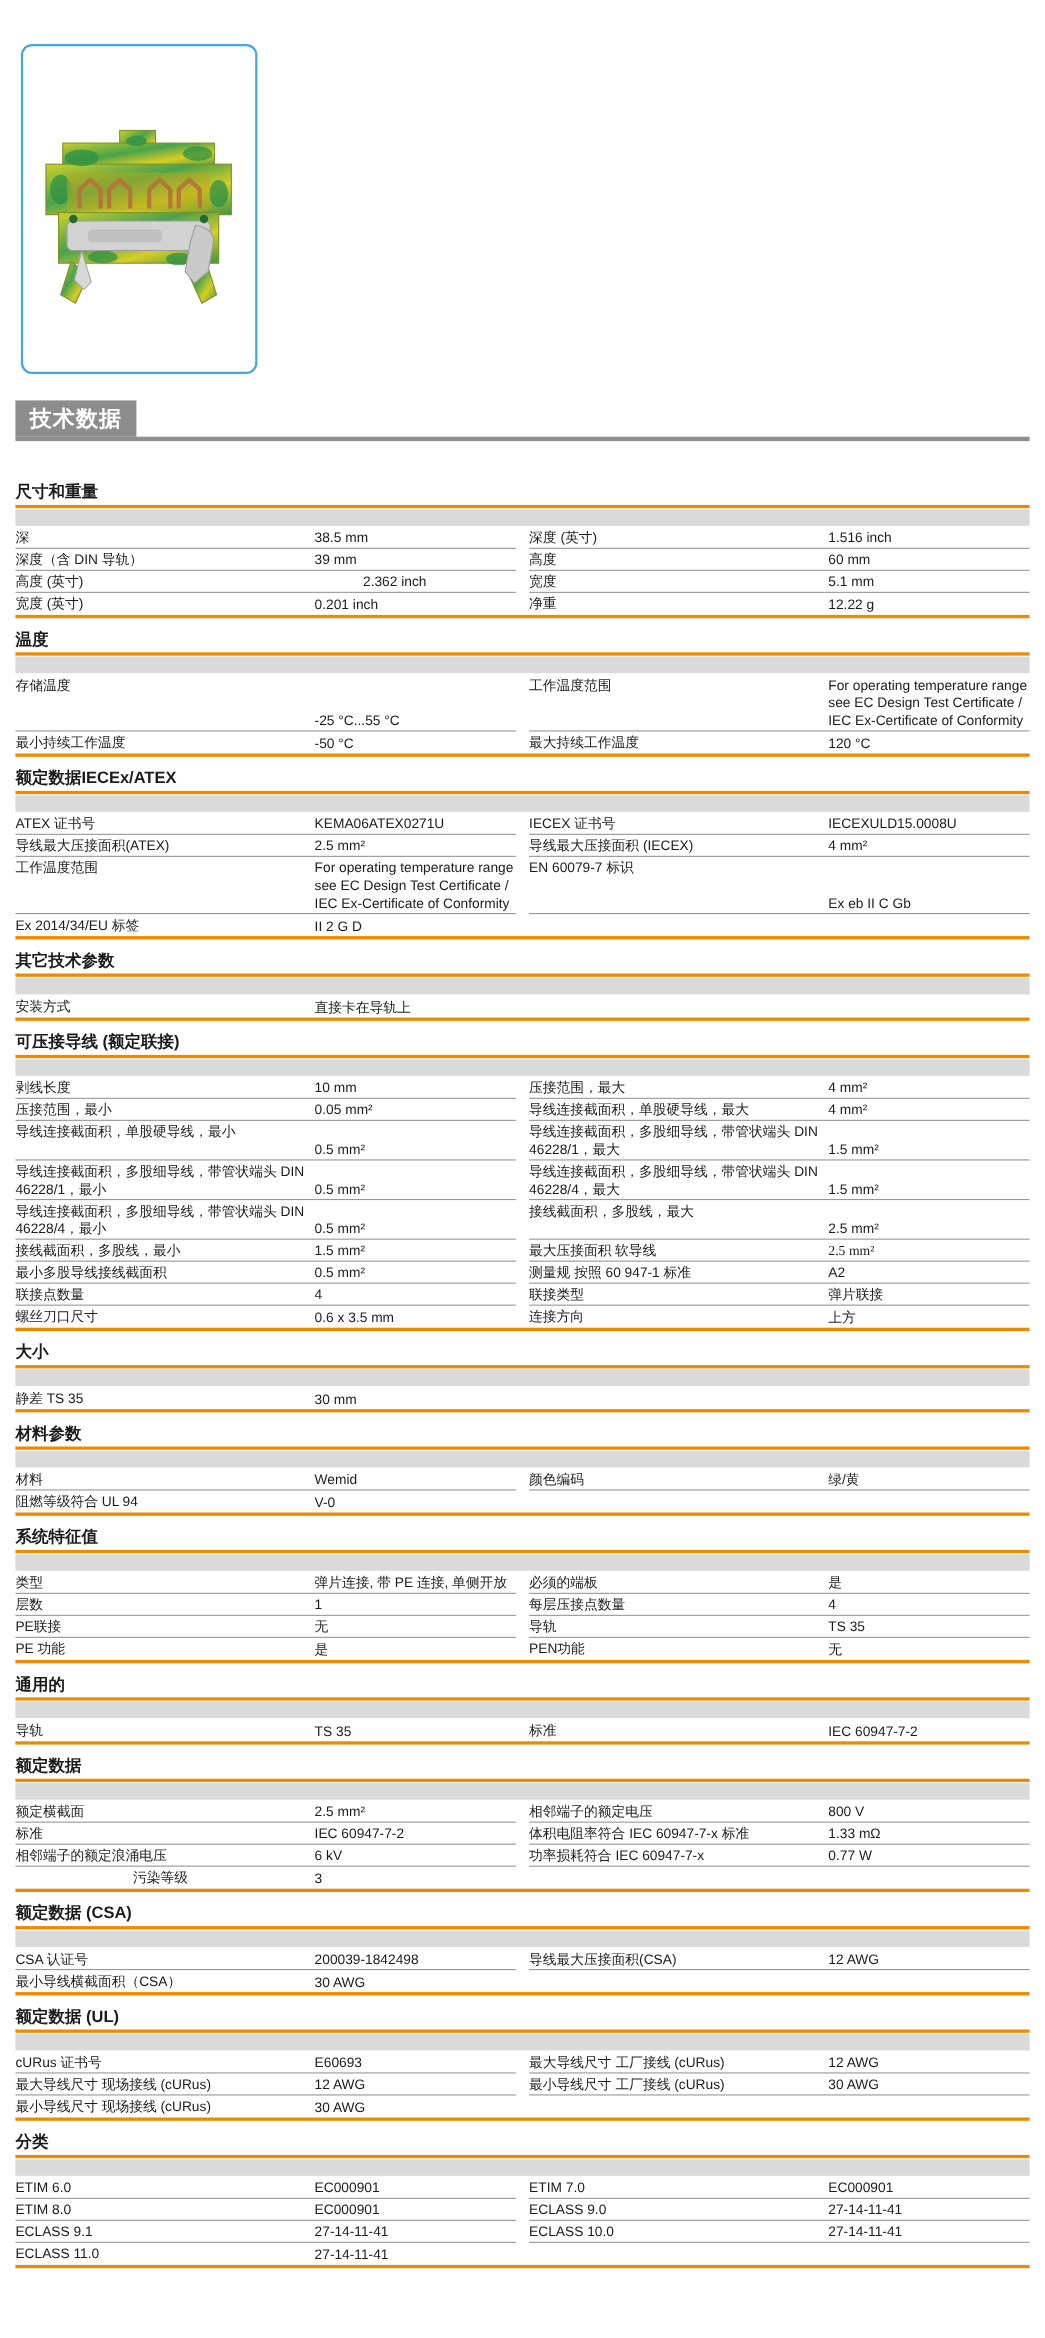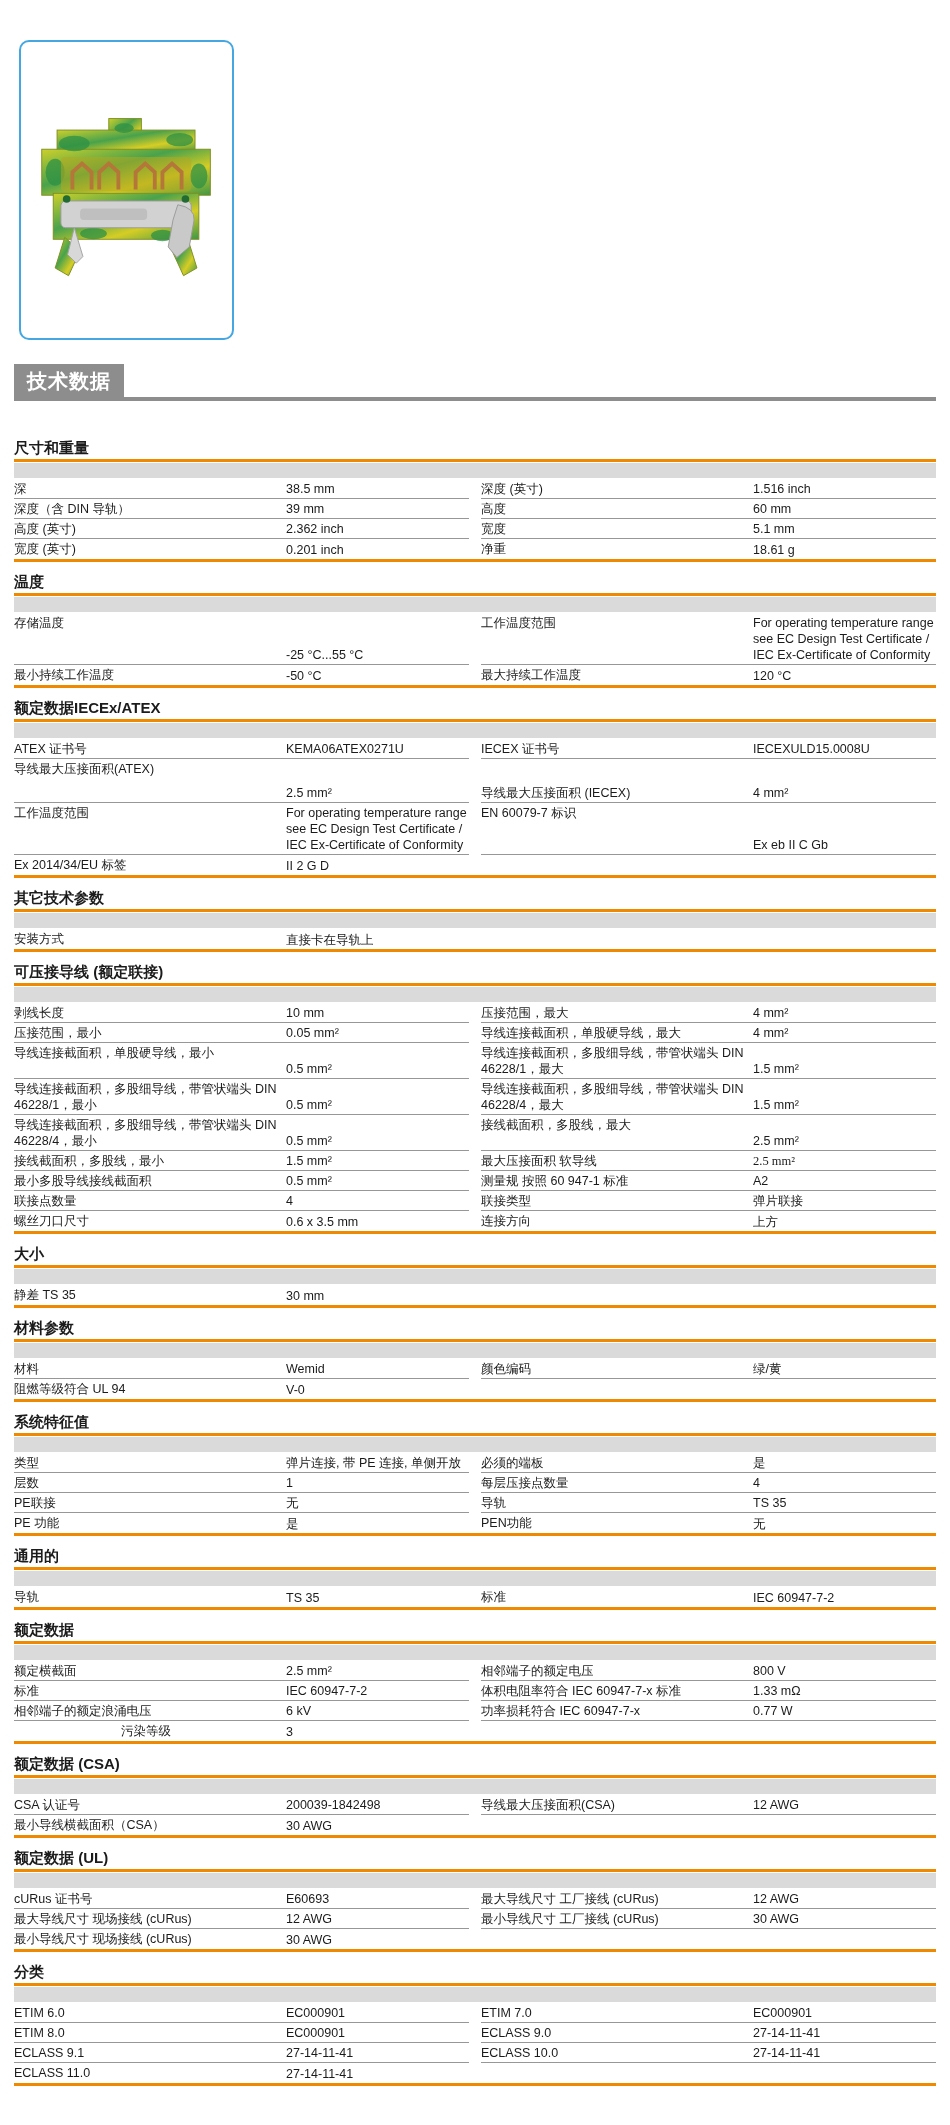--- a/index.html
+++ b/index.html
@@ -130,42 +130,42 @@
               <div class="val">
                 <span>39 mm</span>
               </div>
             </div>
             <div class="cell" style="grid-area: 2 / 3;">
               <span class="lbl">高度</span>
               <div class="val">
                 <span>60 mm</span>
               </div>
             </div>
-            <div class="cell" style="grid-area: 3 / 1;">
+            <div class="cell" style="grid-area: 3 / 1; gap: 44px;">
               <span class="lbl">高度 (英寸)</span>
               <div class="val">
                 <span>2.362 inch</span>
               </div>
             </div>
             <div class="cell" style="grid-area: 3 / 3;">
               <span class="lbl">宽度</span>
               <div class="val">
                 <span>5.1 mm</span>
               </div>
             </div>
             <div class="cell nosep" style="grid-area: 4 / 1;">
               <span class="lbl">宽度 (英寸)</span>
               <div class="val">
                 <span>0.201 inch</span>
               </div>
             </div>
             <div class="cell nosep" style="grid-area: 4 / 3;">
               <span class="lbl">净重</span>
               <div class="val">
-                <span>18.61 g</span>
+                <span>12.22 g</span>
               </div>
             </div>
           </div>
           <div class="bar"></div>
         </div>
         <div class="sec">
           <div class="sec-title">温度</div>
           <div class="bar"></div>
           <div class="band"></div>
           <div class="grid">
@@ -212,21 +212,21 @@
               <div class="val">
                 <span>IECEXULD15.0008U</span>
               </div>
             </div>
             <div class="cell" style="grid-area: 2 / 1;">
               <span class="lbl">导线最大压接面积(ATEX)</span>
               <div class="val">
                 <span>2.5 mm²</span>
               </div>
             </div>
-            <div class="cell" style="grid-area: 2 / 3; margin-top: 24px;">
+            <div class="cell" style="grid-area: 2 / 3;">
               <span class="lbl">导线最大压接面积 (IECEX)</span>
               <div class="val">
                 <span>4 mm²</span>
               </div>
             </div>
             <div class="cell" style="grid-area: 3 / 1;">
               <span class="lbl">工作温度范围</span>
               <div class="val">
                 <span>For operating temperature range see EC Design Test Certificate / IEC Ex-Certificate of Conformity</span>
               </div>

